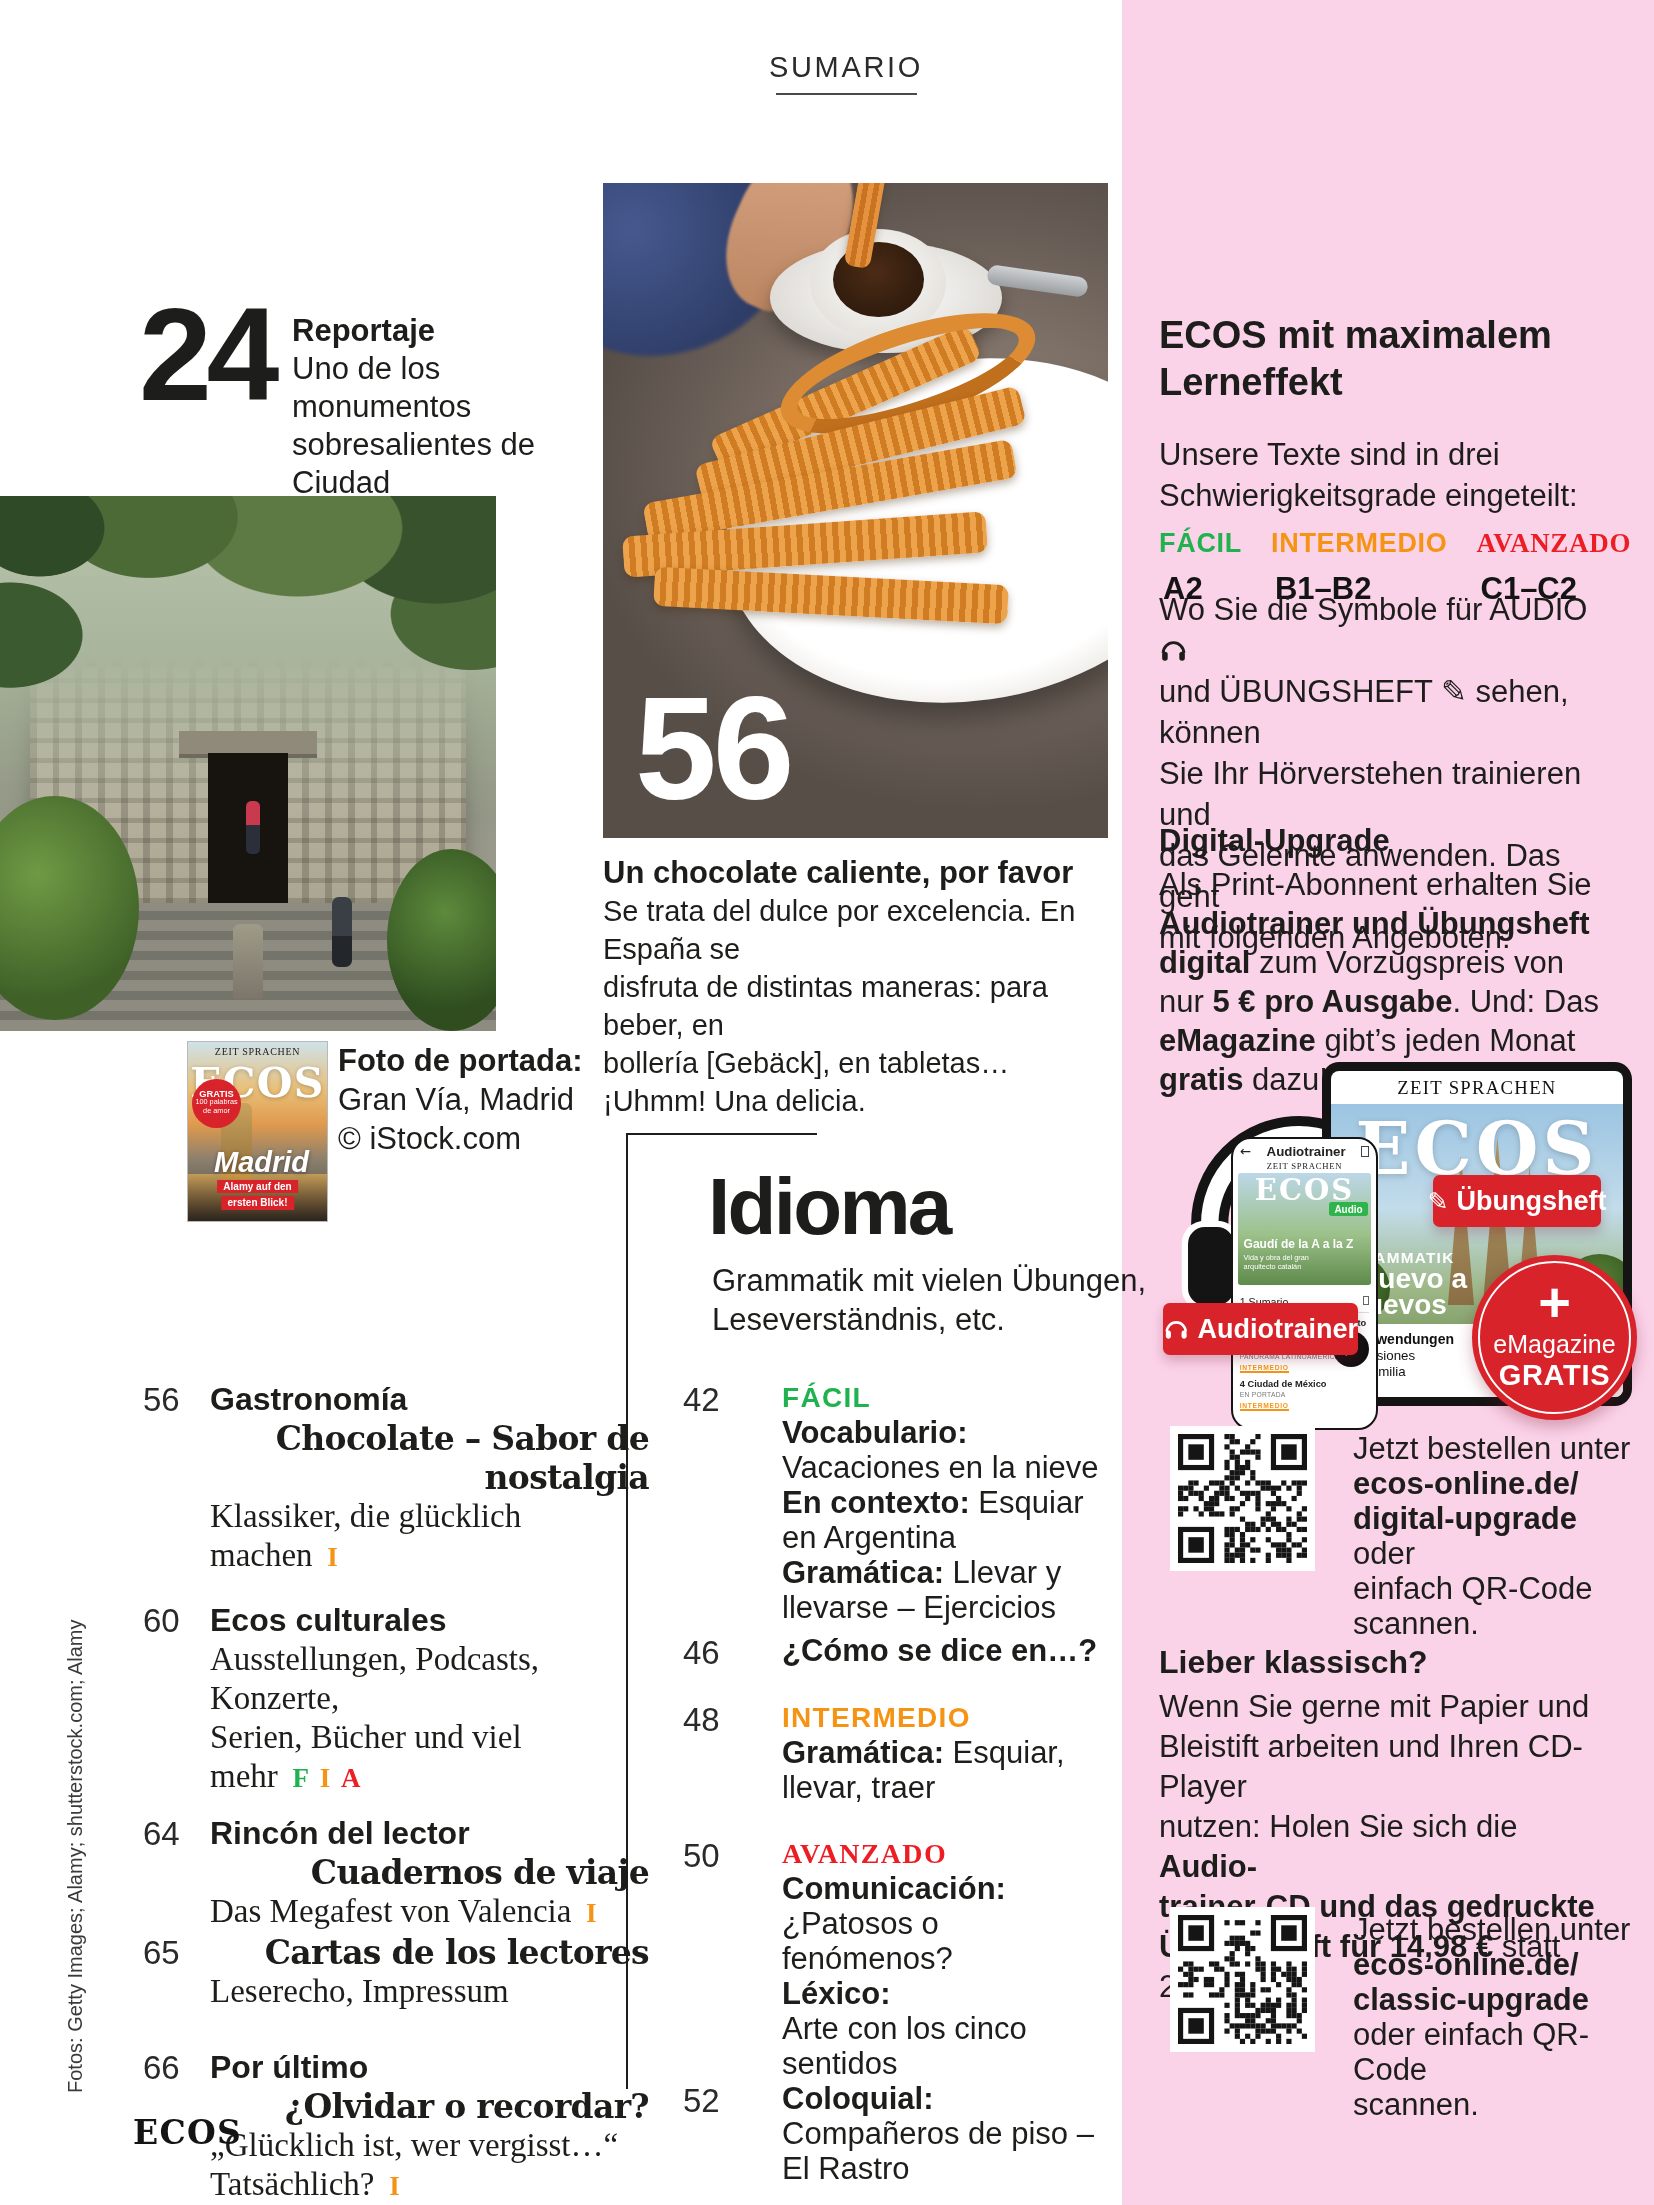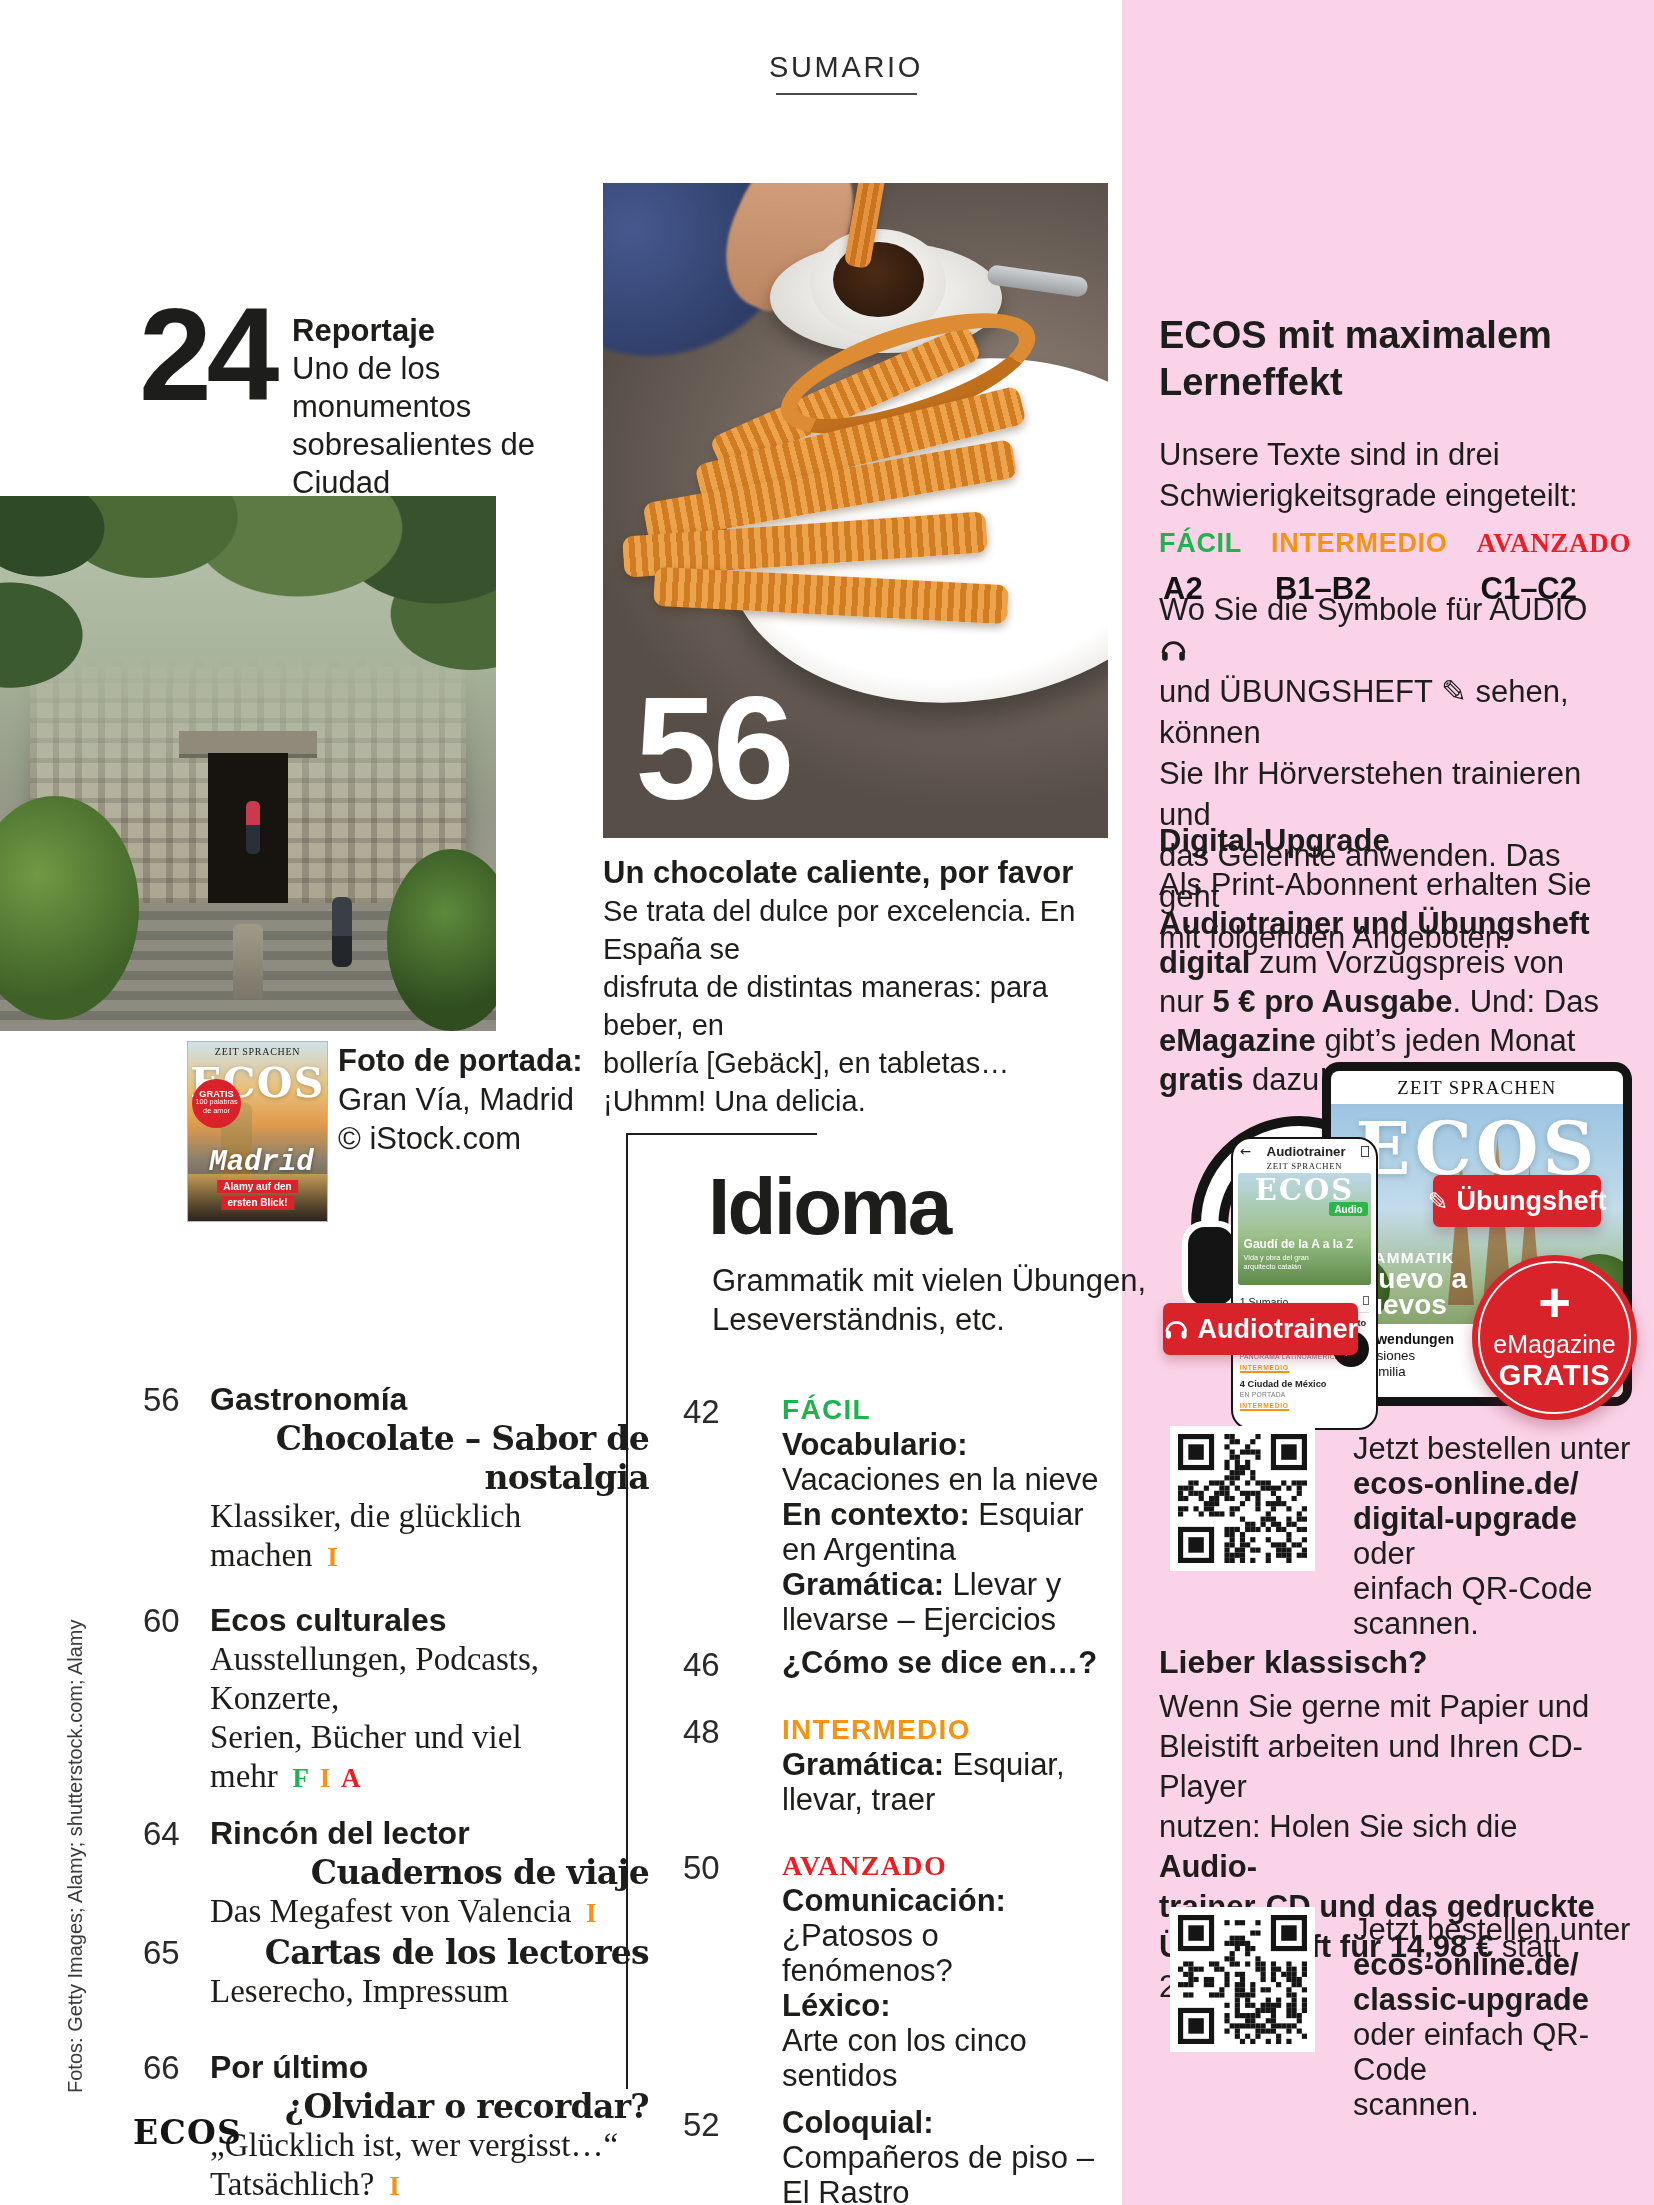--- a/index.html
+++ b/index.html
@@ -100,21 +100,21 @@
      font-family:"DejaVu Serif",serif;font-weight:700;font-size:41px;color:#fff;letter-spacing:1.3px;
      text-shadow:0 1.3px 4px rgba(0,0,0,.25);}
   .coverthumb .bldg{position:absolute;left:24%;top:34%;width:22%;height:44%;
      background:linear-gradient(180deg,#caa25c,#8f6d3a);border-radius:6.7px 6.7px 0 0;}
   .coverthumb .street{position:absolute;left:0;right:0;bottom:0;height:26%;
      background:linear-gradient(180deg,rgba(255,190,80,.55),rgba(40,32,26,.9));}
   .coverthumb .gratis{position:absolute;left:4px;top:37px;width:49px;height:49px;border-radius:50%;
      background:#d8232b;color:#fff;text-align:center;font-size:7.3px;line-height:8.7px;padding-top:10.7px;}
   .coverthumb .gratis b{display:block;font-size:9.3px;}
   .coverthumb .madrid{position:absolute;left:8px;right:0;top:58%;text-align:center;color:#fff;
-     font-family:Liberation Mono, monospace;font-style:italic;font-weight:700;font-size:29px;
+     font-family:Liberation Sans, sans-serif;font-style:italic;font-weight:700;font-size:29px;
      text-shadow:0 1.3px 4px rgba(0,0,0,.4);}
   .coverthumb .ban{position:absolute;left:50%;transform:translateX(-50%);background:#d8232b;color:#fff;
      font-weight:700;font-size:10px;padding:1.3px 6.7px;white-space:nowrap;}
   .coverthumb .b1{top:77%;} .coverthumb .b2{top:86%;}
   .coverinfo{position:absolute;left:338px;top:1041px;width:280px;font-size:31px;line-height:39px;}
   .coverinfo .h{font-weight:700;font-size:31px;}
   
   .idioma-rule-v{position:absolute;left:626px;top:1133px;width:2px;height:956px;background:#1d1d1b;}
   .idioma-rule-h{position:absolute;left:626px;top:1133px;width:191px;height:2px;background:#1d1d1b;}
   .idioma-title{position:absolute;left:708px;top:1161px;font-size:80px;font-weight:700;letter-spacing:-2.7px;}
@@ -122,21 +122,21 @@
   
   .toc{position:absolute;}
   .toc-left{left:143px;top:1380px;width:506px;}
   .toc-center{left:683px;top:1380px;width:432px;}
   .toc-item{display:flex;margin-top:24px;}
   .toc-item:first-child{margin-top:0;}
   .toc-left .toc-item:nth-child(3){margin-top:16px;}
   .toc-left .toc-item:nth-child(4){margin-top:0;}
   .toc-left .toc-item:nth-child(5){margin-top:37px;}
   .toc-left .toc-item:nth-child(6){margin-top:37px;}
-  .toc-center .toc-item{margin-top:12px;}
+  .toc-center .toc-item{margin-top:0;}
   .toc-center .toc-item:nth-child(2){margin-top:8px;}
   .toc-center .toc-item:nth-child(3){margin-top:28px;}
   .toc-center .toc-item:nth-child(4){margin-top:31px;}
   .toc-center .toc-item:nth-child(6){margin-top:49px;}
   .tnum{flex:0 0 67px;font-size:33px;line-height:39px;color:#2a2a2a;}
   .toc-center .tnum{flex:0 0 99px;}
   .tbody{flex:1;}
   .tl{line-height:39px;}
   .toc-center .tl{line-height:35px;}
   .lt{font-size:32px;font-weight:700;}

